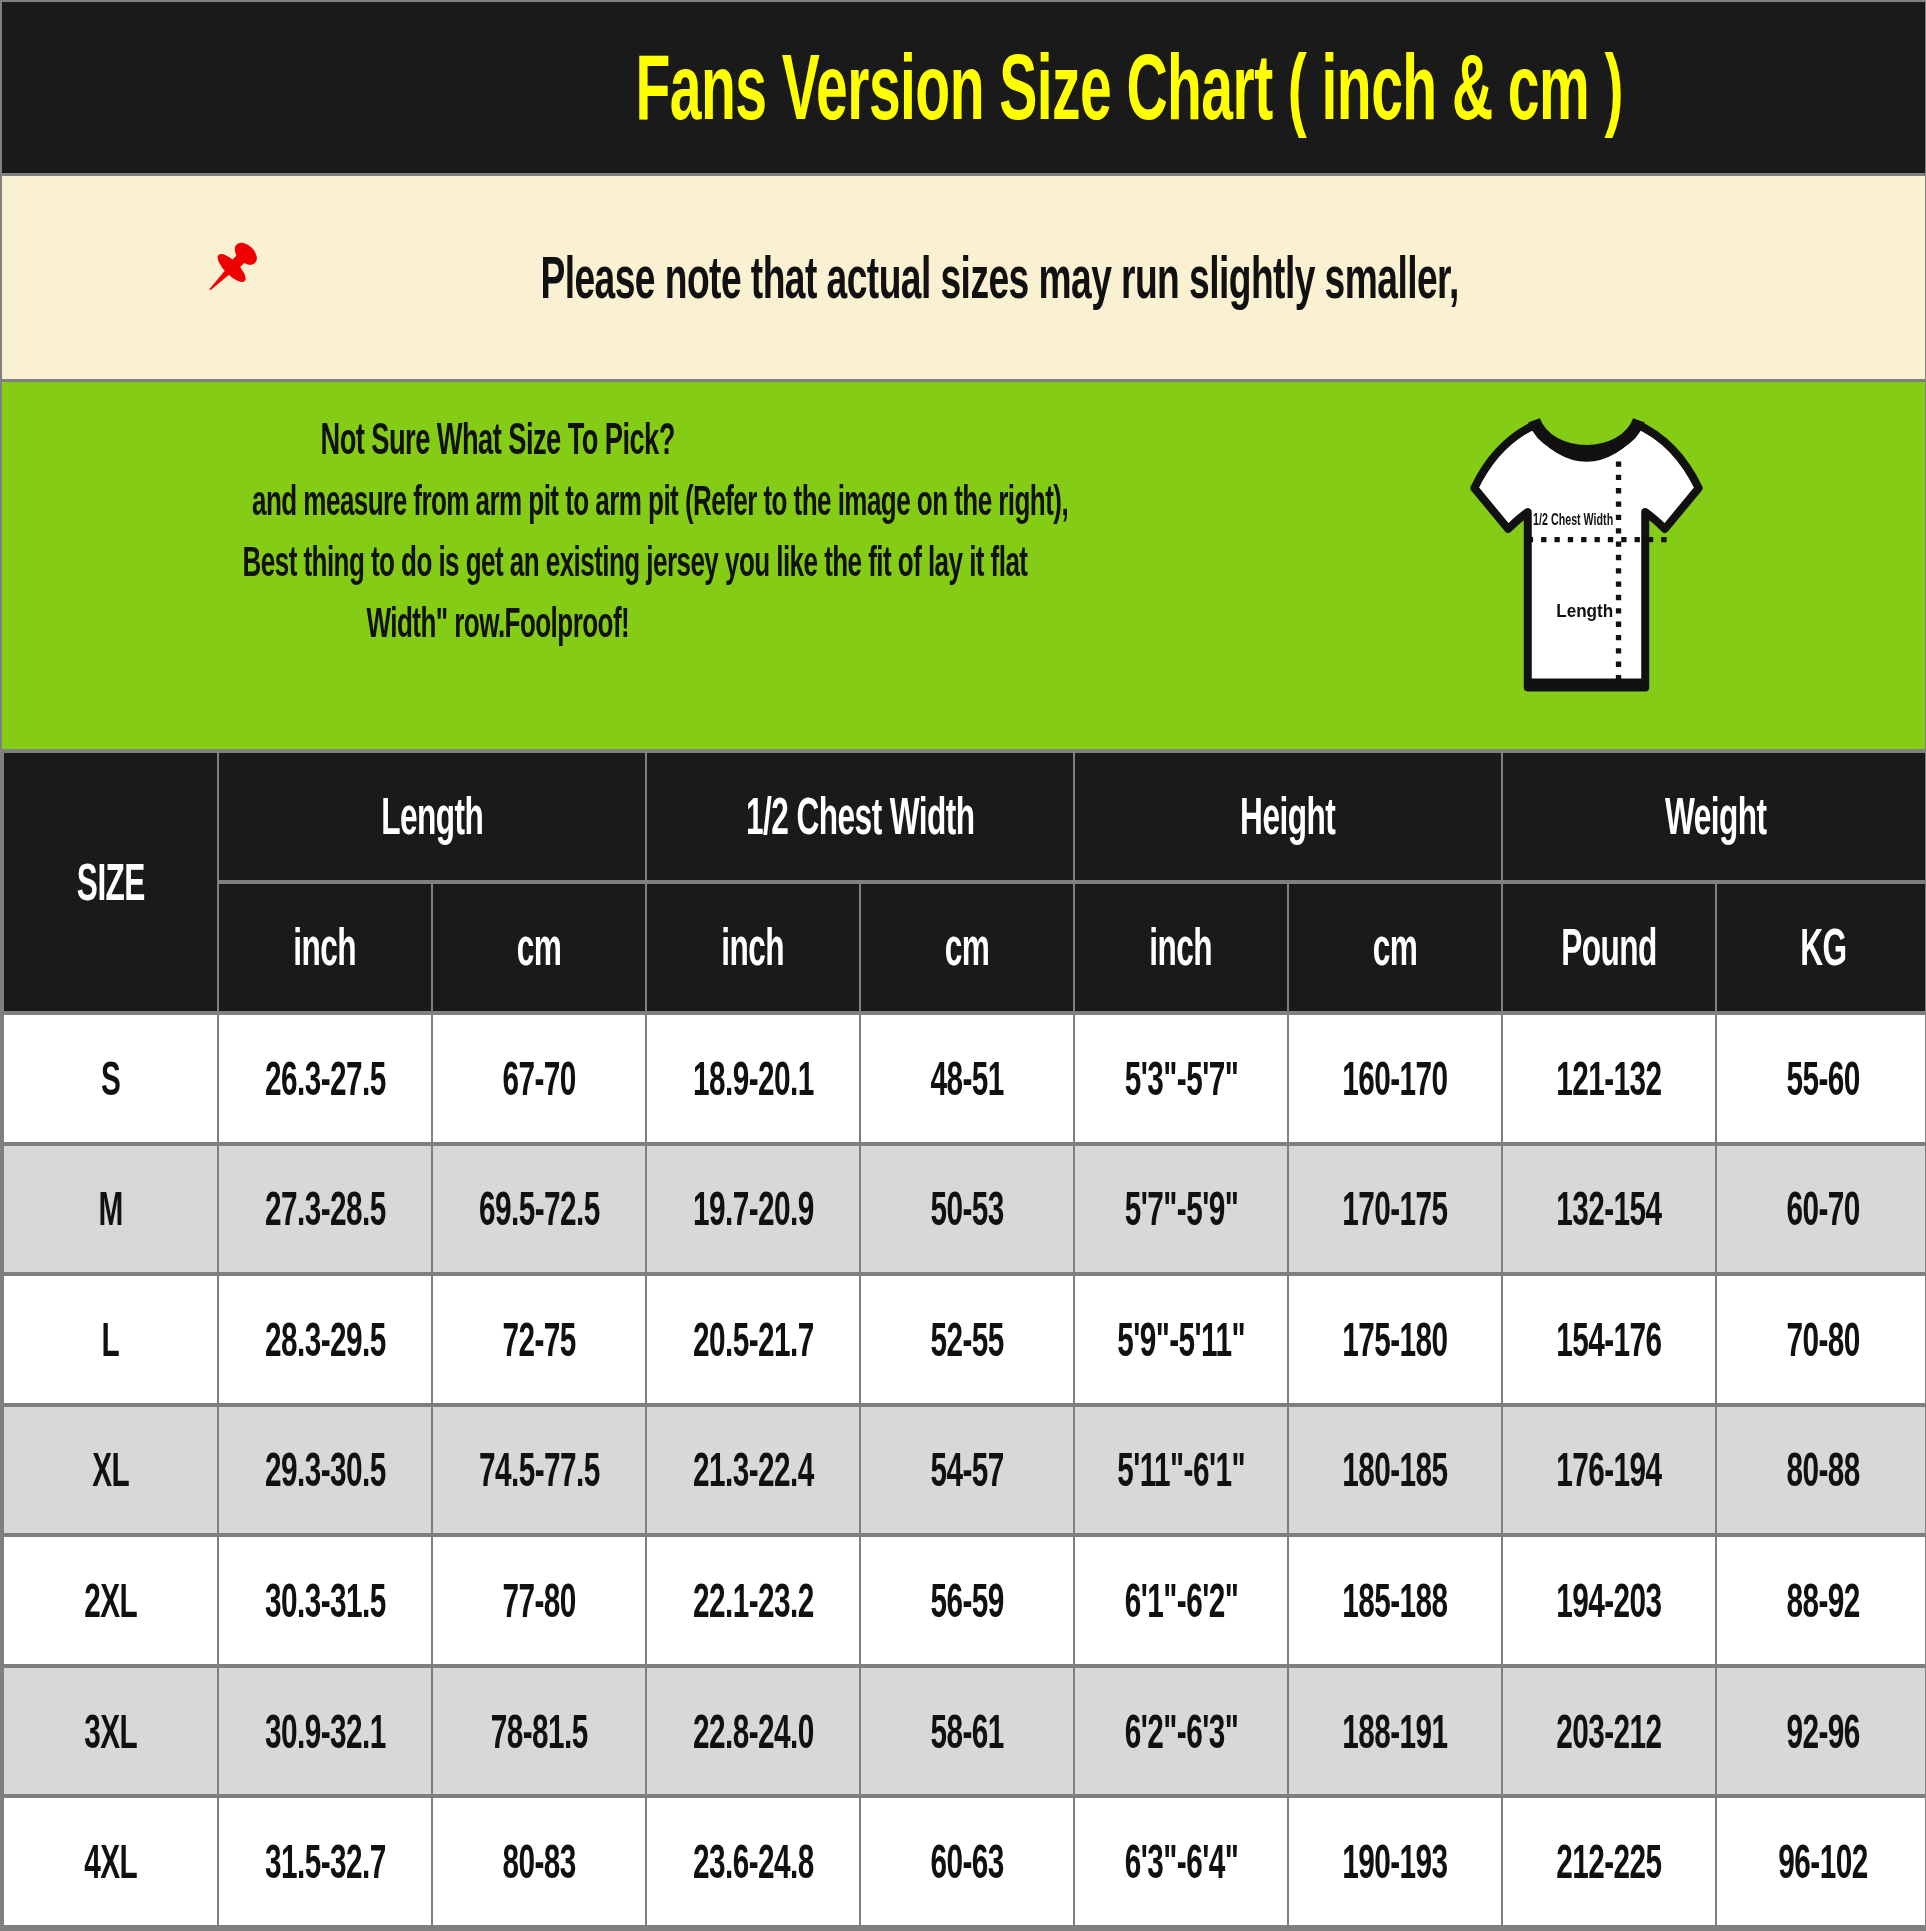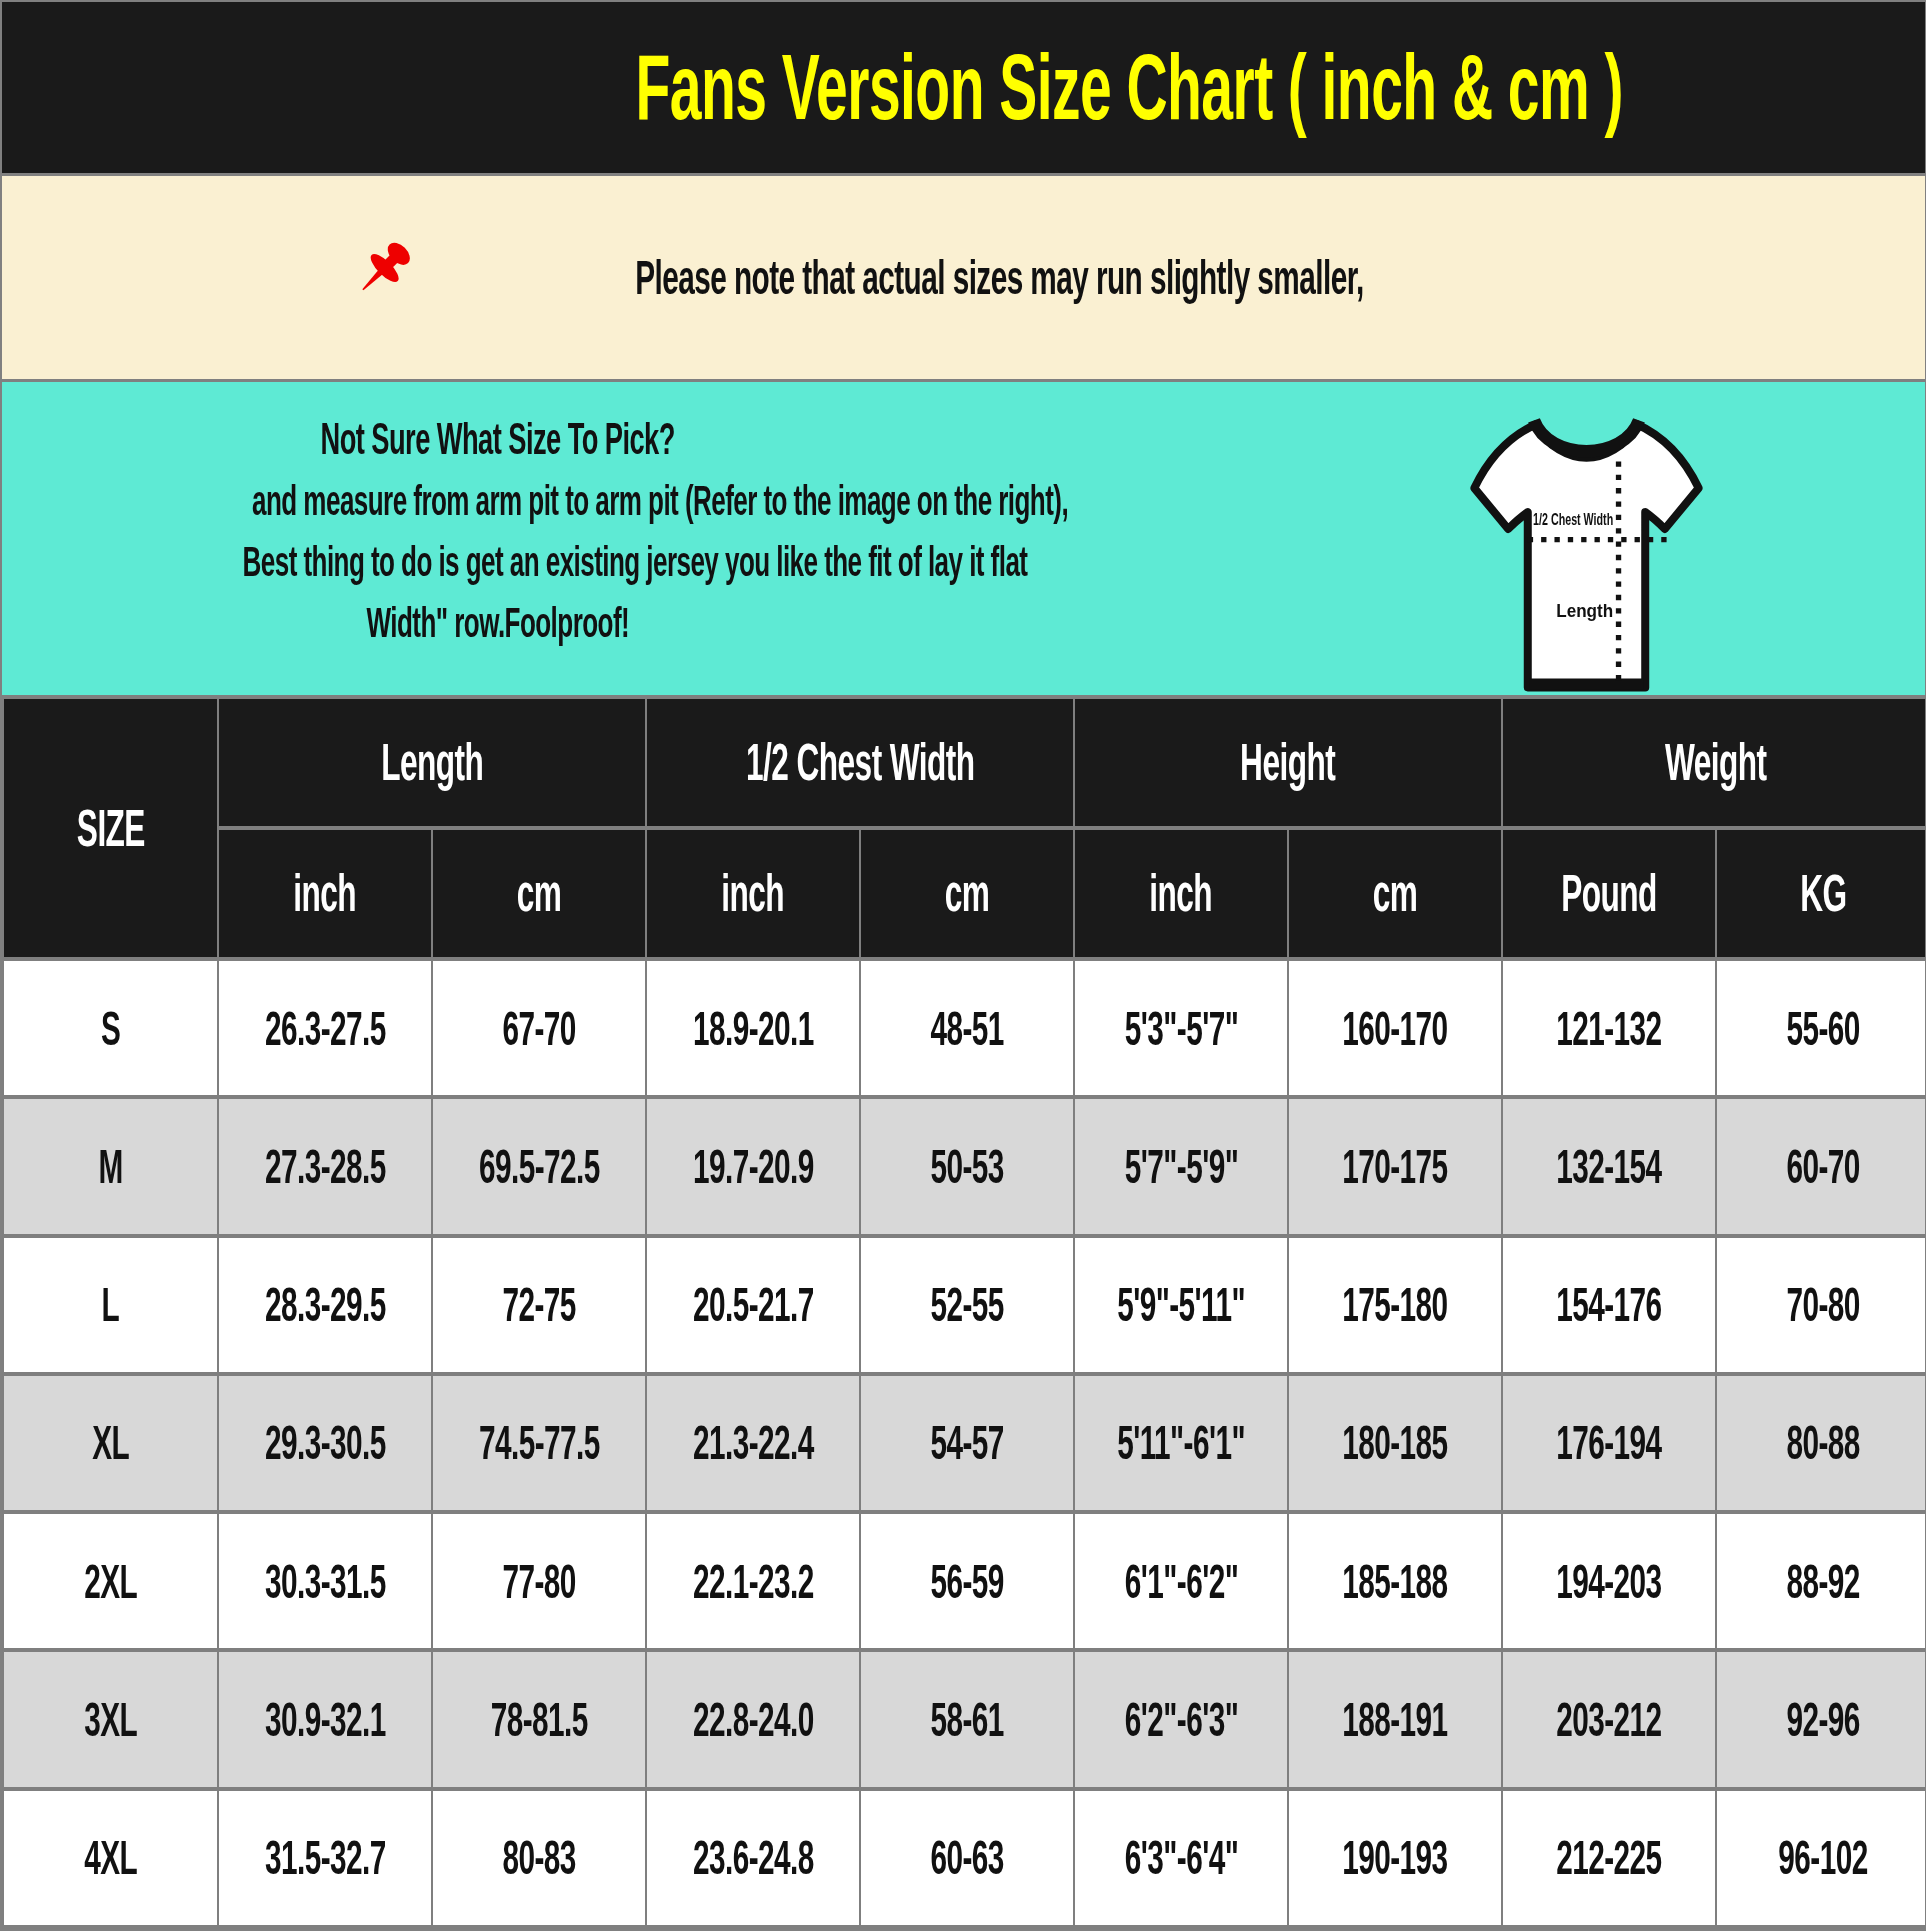--- a/index.html
+++ b/index.html
@@ -45,32 +45,32 @@
   
   .note {
     height: 206px;
     background: #faf0d2;
     border-bottom: 3.7px solid #808080;
     flex: none;
     display: flex;
     flex-direction: column;
     align-items: center;
     justify-content: center;
-    font-size: 48px;
+    font-size: 60px;
     line-height: 92px;
   }
   .note-line { display: flex; align-items: center; justify-content: center; }
   .pin-icon { width: 77px; height: 92px; margin-right: -5.5px; flex: none; }
   .hl-red { color: #ff0000; }
   .arrow-icon { width: 37px; height: 57px; margin-left: 13px; flex: none; }
 
   
   .guide {
-    height: 313px;
-    background: #5eead4;
+    height: 367px;
+    background: #84cc16;
     flex: none;
     display: flex;
     align-items: flex-start;
   }
   .guide-text {
     width: 992px;
     padding-top: 26px;
     text-align: center;
     font-size: 42px;
     line-height: 61px;

